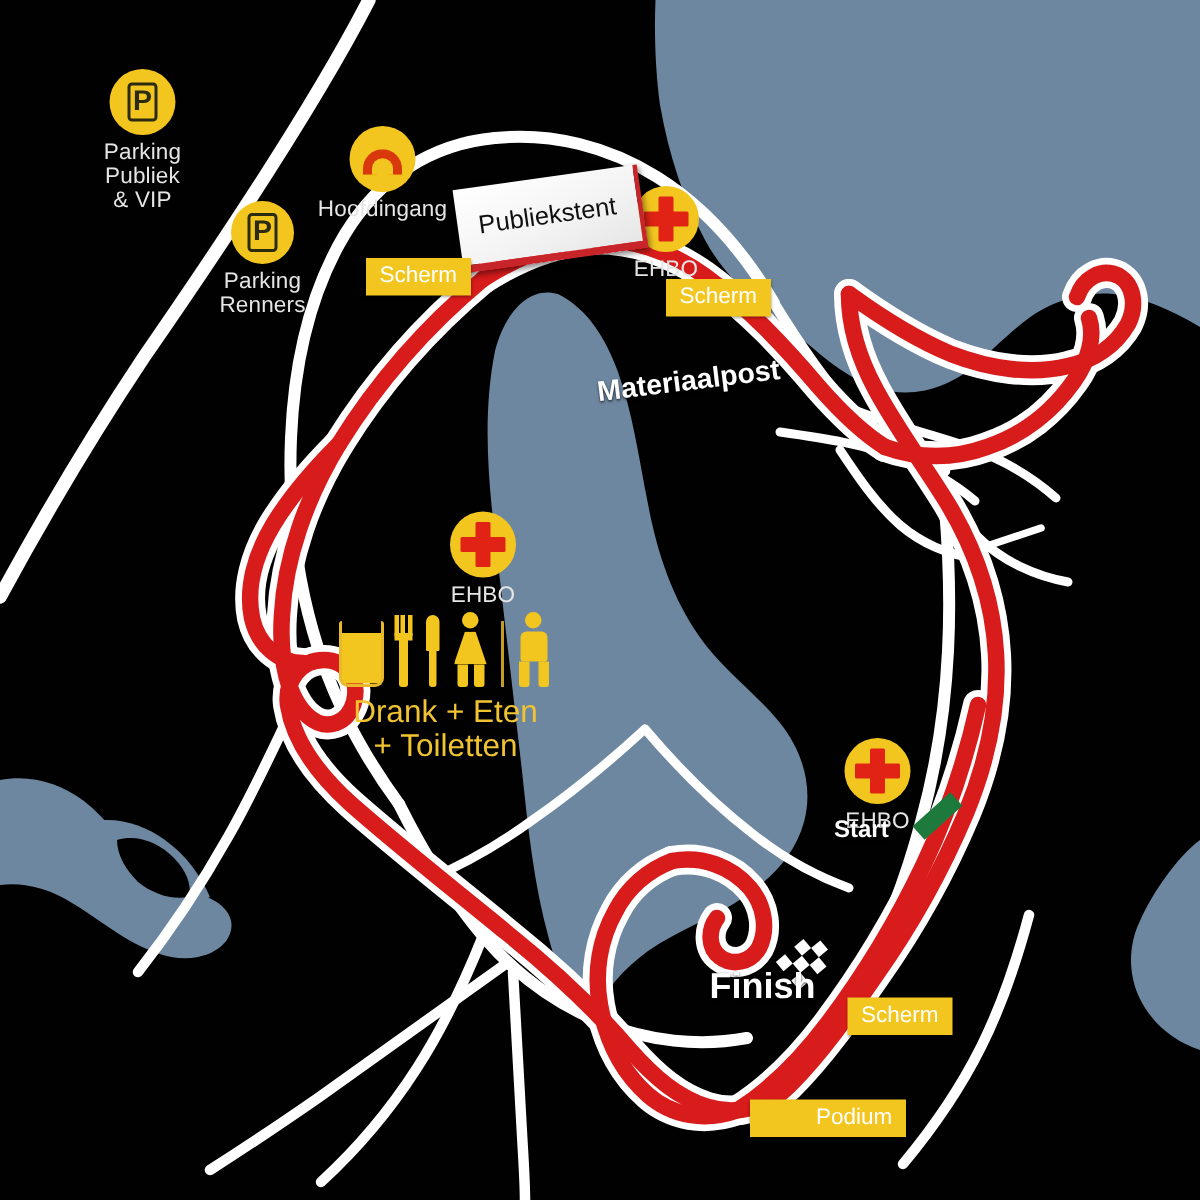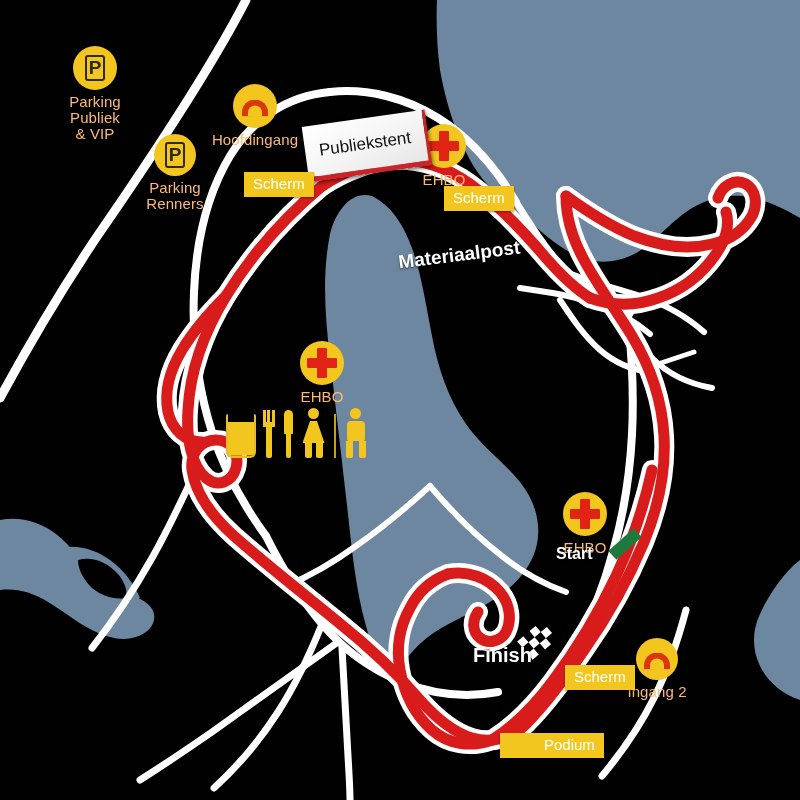--- a/index.html
+++ b/index.html
@@ -46,21 +46,21 @@
     background: #F3C61F;
     margin: 0 auto;
     position: relative;
     display: block;
   }
   .marker-circle.small { width: 42px; height: 42px; }
   .marker-caption {
     margin-top: 4px;
     font-size: 15px;
     font-weight: 400;
-    color: #fdba74;
+    color: #e5e5e5;
     letter-spacing: .1px;
     line-height: 1.08;
     white-space: pre-line;
   }
 
   
   .icon-parking {
     position: absolute;
     left: 50%; top: 50%;
     transform: translate(-50%,-50%);
@@ -132,21 +132,21 @@
   
   .white-label {
     position: absolute;
     color: #FFFFFF;
     font-weight: 700;
     white-space: nowrap;
     text-shadow: 0 1px 2px rgba(0,0,0,.75);
   }
   .white-label.lbl-materiaalpost { font-size: 19px; transform: rotate(-7deg); }
   .white-label.lbl-start  { font-size: 16px; }
-  .white-label.lbl-finish { font-size: 20px; }
+  .white-label.lbl-finish { font-size: 24px; }
 
   
   .amenity-group {
     position: absolute;
     width: 230px;
     text-align: center;
   }
   .amenity-icons {
     height: 60px;
     display: flex;
@@ -501,26 +501,20 @@
       <div class="marker-caption">EHBO</div>
     </div>
 
     <div class="marker" style="left:585px; top:492px;">
       <span class="marker-circle">
         <span class="icon-cross"></span>
       </span>
       <div class="marker-caption">EHBO</div>
     </div>
 
-    <div class="marker" style="left:657px; top:638px;">
-      <span class="marker-circle small">
-        <span class="icon-gate"></span>
-      </span>
-      <div class="marker-caption">Ingang 2</div>
-    </div>
 
     <div class="tent-box" style="left:305px; top:118px; transform:rotate(-8deg);">
       <span>Publiekstent</span>
     </div>
 
     <div class="box-label" style="left:244px; top:172px;">
       <span>Scherm</span>
     </div>
     <div class="box-label" style="left:444px; top:186px;">
       <span>Scherm</span>
@@ -544,20 +538,22 @@
             <span class="leg-r"></span>
         </span>
         <span class="gl-divider"></span>
         <span class="gl-person man">
           <span class="head"></span>
             <span class="body-m"></span>
           <span class="leg-l"></span>
             <span class="leg-r"></span>
         </span>
       </div>
+      <div class="amenity-caption">Drank + Eten
++ Toiletten</div>
     </div>
 
     <div class="white-label lbl-materiaalpost" style="left:398px; top:244px;">Materiaalpost</div>
     <div class="white-label lbl-start" style="left:556px; top:545px;">Start</div>
     <div class="white-label lbl-finish" style="left:473px; top:644px;">Finish</div>
 
   </div>
 </div>
 
 </body></html>

